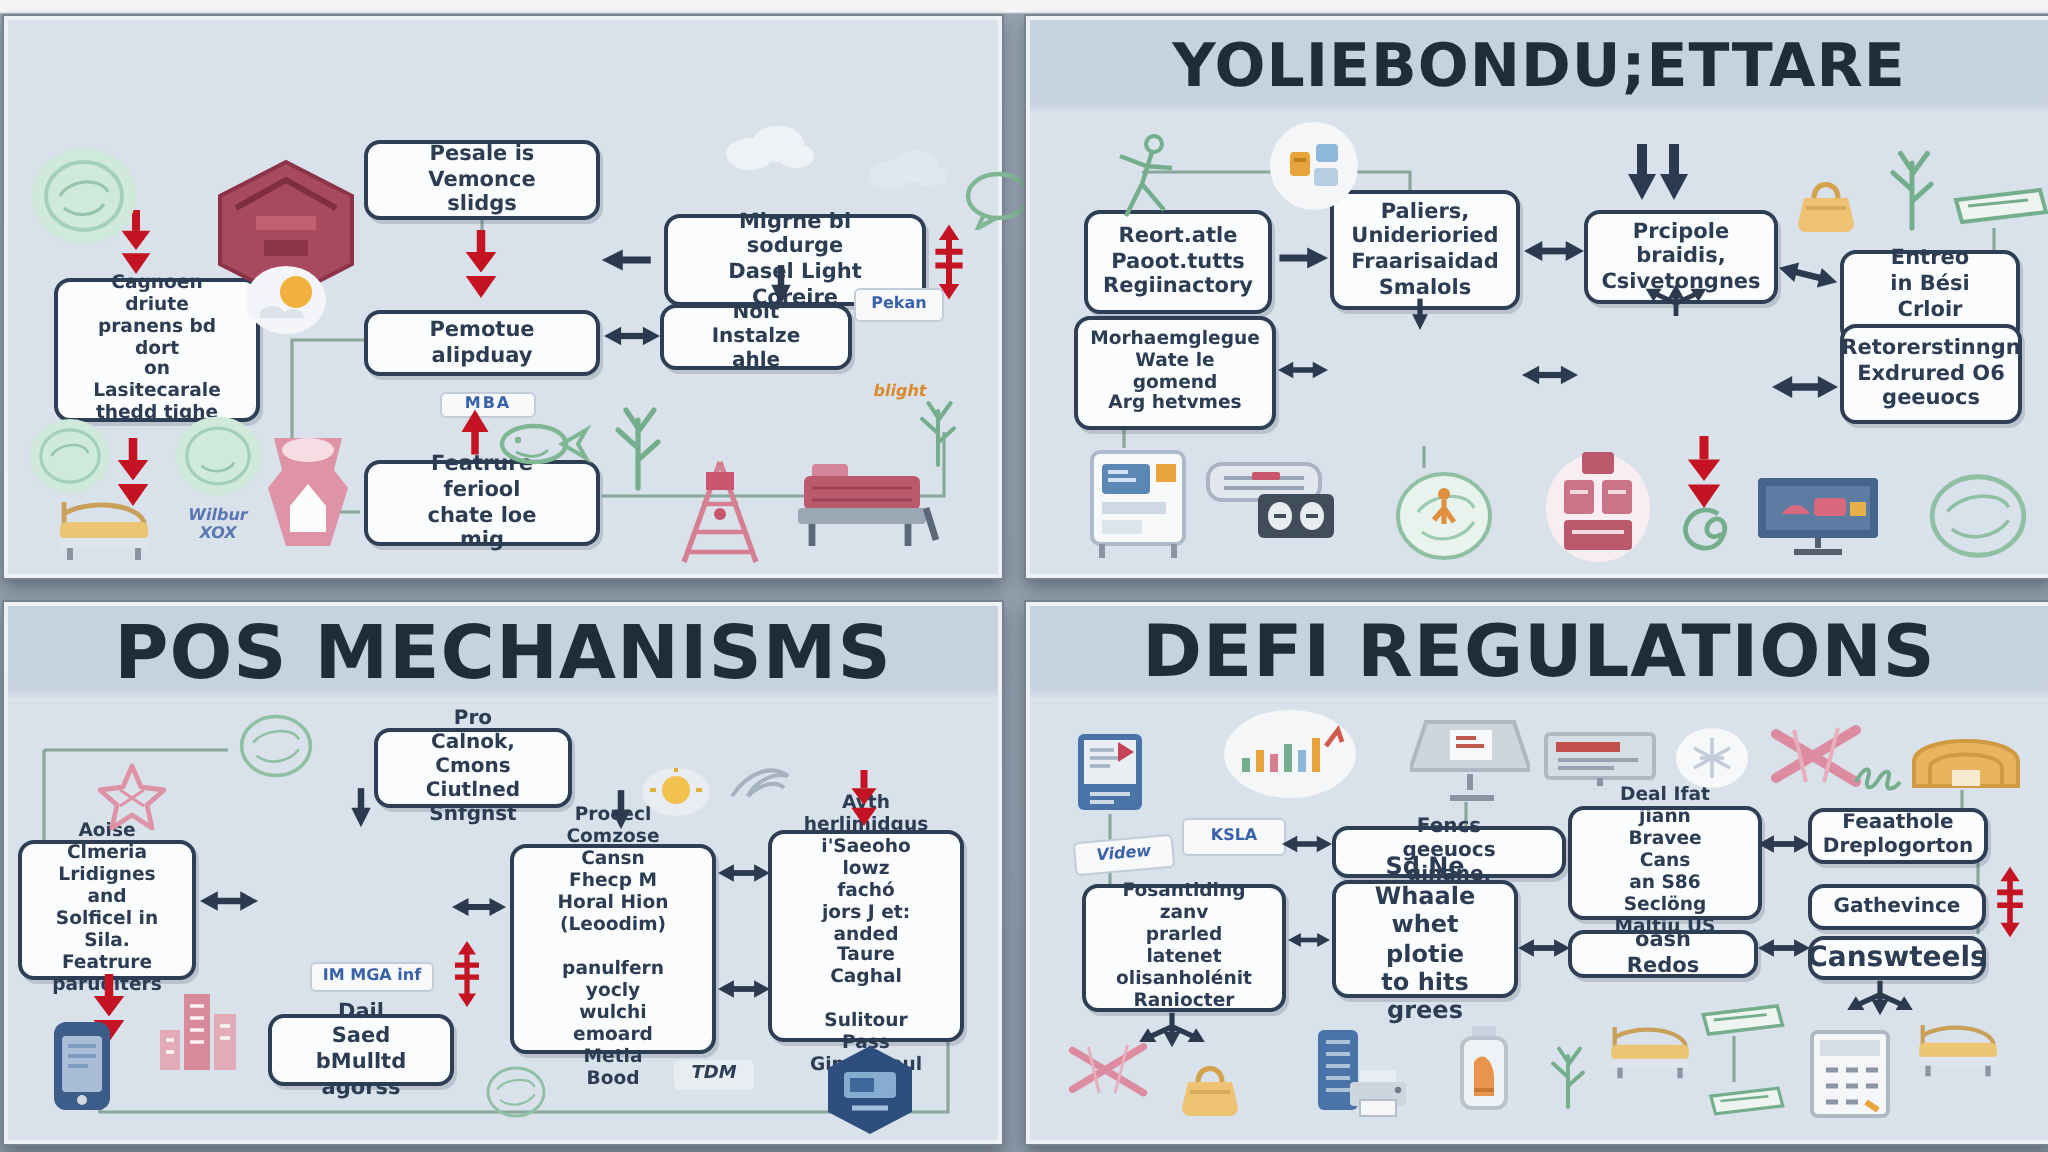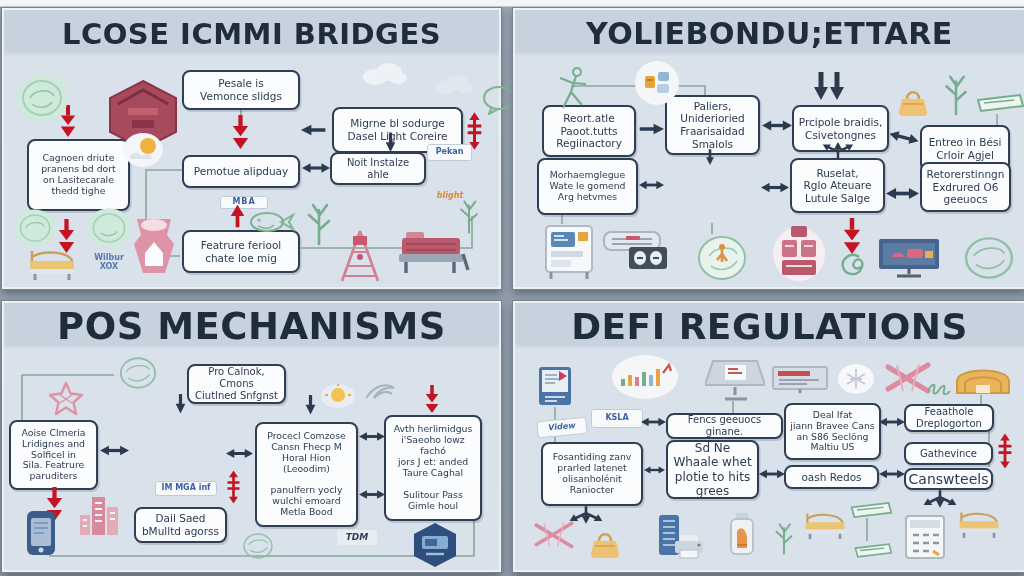--- a/index.html
+++ b/index.html
@@ -6,27 +6,27 @@
   .canvas{position:relative;width:1024px;height:576px;overflow:hidden;
     background:linear-gradient(#f3f5f7 0,#f3f5f7 6px,#97a2b0 7px,#8e99a8 100%);
     font-family:"DejaVu Sans",sans-serif;}
   .panel{position:absolute;background:#d9e1ea;border:2px solid #eef1f4;
     box-shadow:0 0 0 1px #78838f,0 4px 8px rgba(15,25,40,.4);}
   .ptitle{position:absolute;left:0;right:0;top:0;height:47px;display:flex;align-items:center;justify-content:center;
     background:#c7d2df;color:#1f2c3a;font-weight:800;letter-spacing:.5px;
     box-shadow:inset 0 -5px 7px -5px rgba(255,255,255,.85);}
   .box{position:absolute;display:flex;align-items:center;justify-content:center;text-align:center;
     background:#fbfcfd;border:2.5px solid #2e3f55;border-radius:8px;color:#2c3c52;
-    font-weight:400;font-size:10.5px;line-height:1.2;white-space:pre-line;
-    padding:2px 3px;box-sizing:border-box;box-shadow:1.5px 2px 0 rgba(40,55,75,.18);}
+    font-weight:700;font-size:10.5px;line-height:1.2;white-space:pre-line;
+    padding:2px 20px;box-sizing:border-box;box-shadow:1.5px 2px 0 rgba(40,55,75,.18);}
   .box.s{font-size:9.3px;line-height:1.18;}
   .badge{position:absolute;display:flex;align-items:center;justify-content:center;text-align:center;
     background:#f7f9fb;border:1px solid #c2ccd8;border-radius:3px;color:#3a62a8;
     font-weight:700;font-size:8px;line-height:1.1;white-space:pre-line;padding:1px 2px;box-sizing:border-box;}
-  .chip{background:transparent;border-color:transparent;}
+  .chip{background:transparent;border-color:transparent;font-style:italic;}
   .arw{position:absolute;color:#2c3a50;}
   .arw.red{color:#c41322;}
   .arw svg,.ic svg{display:block;width:100%;height:100%;}
   .ic{position:absolute;}
   .wires{position:absolute;left:0;top:0;pointer-events:none;}
   .wires polyline,.wires path{fill:none;stroke:#6e9480;stroke-width:1.6;opacity:.75;}
 </style>
 </head>
 <body>
 
@@ -105,41 +105,40 @@
 <symbol id="star" viewBox="0 0 36 36">
         <path d="M18 2l4.5 10.5L34 14l-8.5 7.5L28 33l-10-6.5L8 33l2.5-11.5L2 14l11.5-1.5z" fill="none" stroke="#dd92a6" stroke-width="2.4" stroke-linejoin="round"></path>
         <path d="M12 14l12 8M24 14l-12 8" stroke="#dd92a6" stroke-width="1.4"></path>
       </symbol>
 </defs>
 </svg>
 
 <div class="canvas">
 
   <section class="panel" style="left:2px;top:8px;width:495px;height:277px">
-    <div class="ptitle" style="font-size:29px">LCOSE ICMMI BRIDGES</div>
     <svg class="wires" width="495" height="277">
       <polyline points="178,160 142,160 142,246 176,246"></polyline>
       <polyline points="297,238 468,238 468,206"></polyline>
       <polyline points="237,100 237,112"></polyline>
     </svg>
     <div class="box" style="left:178px;top:60px;width:118px;height:40px">Pesale is
 Vemonce slidgs</div>
     <div class="box" style="left:328px;top:97px;width:131px;height:46px">Migrne bl sodurge
 Dasel Light Coreire</div>
     <div class="box s" style="left:23px;top:129px;width:103px;height:72px">Cagnoen driute
 pranens bd dort
 on Lasitecarale
 thedd tighe</div>
     <div class="box" style="left:178px;top:145px;width:118px;height:33px">Pemotue alipduay</div>
     <div class="box" style="left:326px;top:142px;width:96px;height:33px;font-size:10px">Noit Instalze ahle</div>
     <div class="box" style="left:178px;top:220px;width:118px;height:43px">Featrure feriool
 chate loe mig</div>
     <div class="badge" style="left:216px;top:186px;width:48px;height:13px;letter-spacing:1px">MBA</div>
     <div class="badge" style="left:423px;top:134px;width:45px;height:17px">Pekan</div>
-    <div class="badge chip" style="left:425px;top:178px;width:42px;height:17px;color:#d98a2c;font-style:italic">blight</div>
+    <div class="badge chip" style="left:425px;top:178px;width:42px;height:17px;color:#d98a2c;">blight</div>
     <div class="badge chip" style="left:85px;top:240px;width:40px;height:26px;color:#5a78b0">Wilbur
 XOX</div>
     <div class="arw red" style="left:228px;top:102px;width:17px;height:40px">
         <svg>
           <use href="#ddv"></use>
         </svg>
       </div>
     <div class="arw red" style="left:56px;top:92px;width:16px;height:38px">
         <svg>
           <use href="#ddv"></use>
@@ -291,23 +290,20 @@
 Uniderioried
 Fraarisaidad
 Smalols</div>
     <div class="box" style="left:277px;top:95px;width:97px;height:47px">Prcipole braidis,
 Csivetongnes</div>
     <div class="box" style="left:405px;top:115px;width:90px;height:47px">Entreo in Bési
 Crloir Agjel</div>
     <div class="box s" style="left:22px;top:148px;width:101px;height:57px">Morhaemglegue
 Wate le gomend
 Arg hetvmes</div>
-    <div class="box" style="left:275px;top:148px;width:95px;height:55px">Ruselat,
-Rglo Ateuare
-Lutule Salge</div>
     <div class="box" style="left:405px;top:152px;width:91px;height:50px">Retorerstinngn
 Exdrured O6
 geeuocs</div>
     <div class="arw" style="left:123px;top:112px;width:26px;height:14px">
         <svg>
           <use href="#rh"></use>
         </svg>
       </div>
     <div class="arw" style="left:247px;top:108px;width:30px;height:15px">
         <svg>

